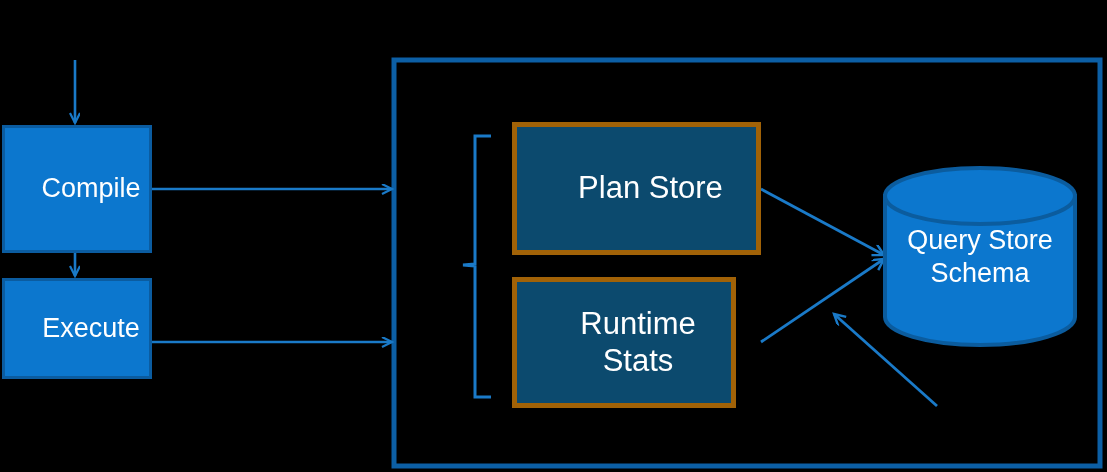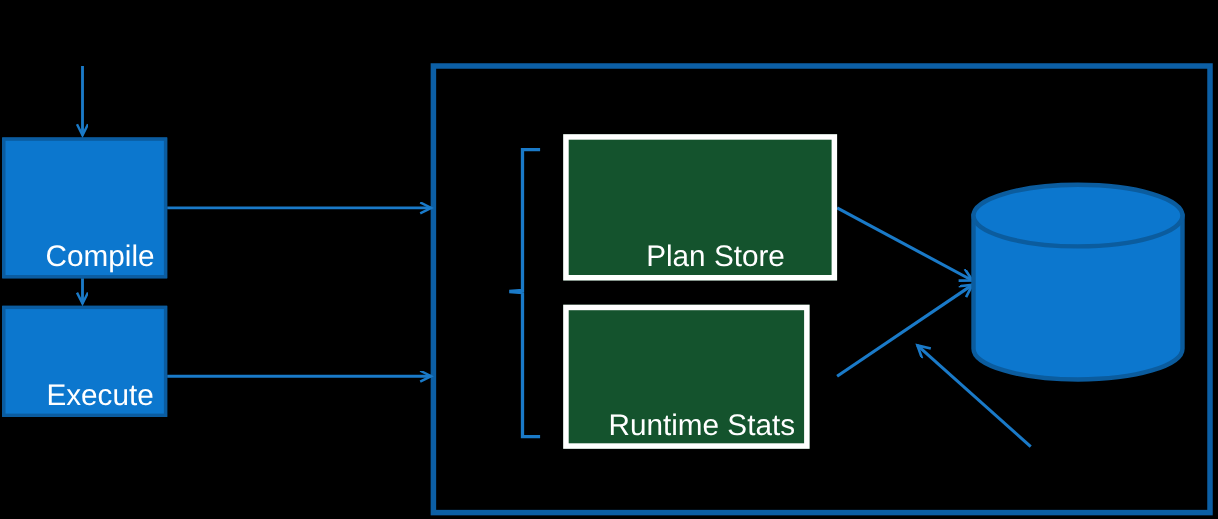--- a/index.html
+++ b/index.html
@@ -22,38 +22,38 @@
     left: 0;
     top: 0;
     width: 1107px;
     height: 472px;
     overflow: visible;
   }
   .node {
     position: absolute;
     box-sizing: border-box;
     display: flex;
-    align-items: flex-end;
+    align-items: center;
     justify-content: center;
     text-align: center;
     color: #FFFFFF;
     line-height: 1.18;
     white-space: pre-line;
     user-select: none;
     padding-left: 28px;
   }
   .proc-box {
     background: #0C77CE;
     border: 3px solid #0B5CA0;
     font-size: 27px;
   }
   .store-box {
-    background: #14532d;
-    border: 5px solid #ffffff;
-    font-size: 27px;
+    background: #0c4a6e;
+    border: 5px solid #a16207;
+    font-size: 31px;
   }
   .cyl-label {
     position: absolute;
     display: flex;
     align-items: center;
     justify-content: center;
     text-align: center;
     color: #FFFFFF;
     font-size: 27px;
     line-height: 1.22;
@@ -109,14 +109,18 @@
   </div>
 
   <div class="node store-box" style="left:512px; top:122px; width:249px; height:133px;">
     <span>Plan Store</span>
   </div>
 
   <div class="node store-box" style="left:512px; top:277px; width:224px; height:131px;">
     <span>Runtime Stats</span>
   </div>
 
+  <div class="cyl-label" style="left:885px; top:196px; width:190px; height:121px;">
+    <span>Query Store
+Schema</span>
+  </div>
 
 </div>
 
 </body></html>

